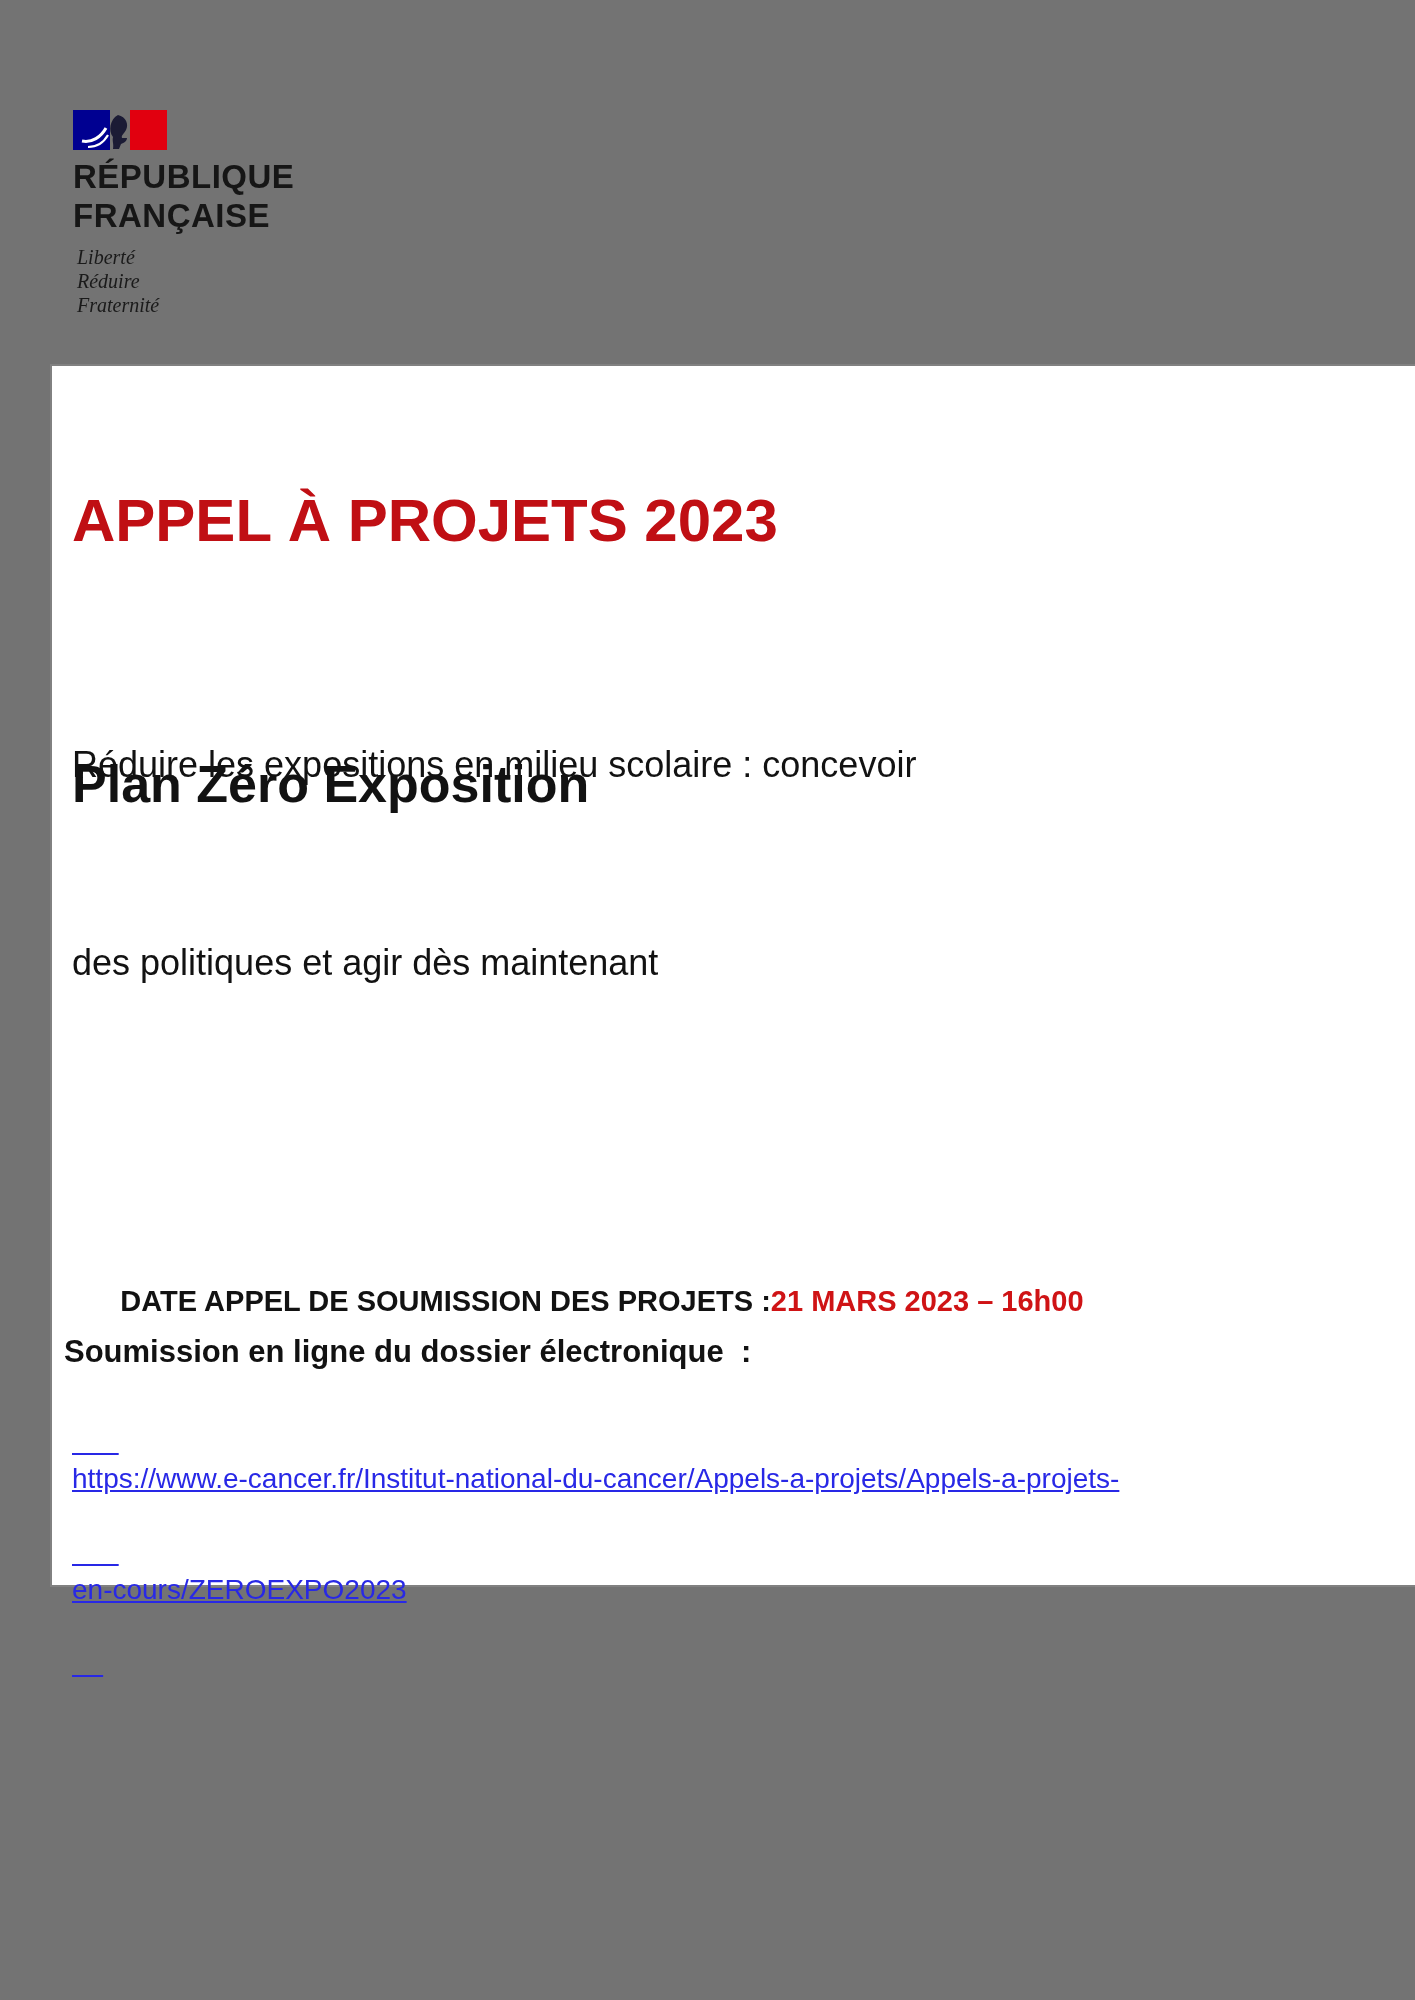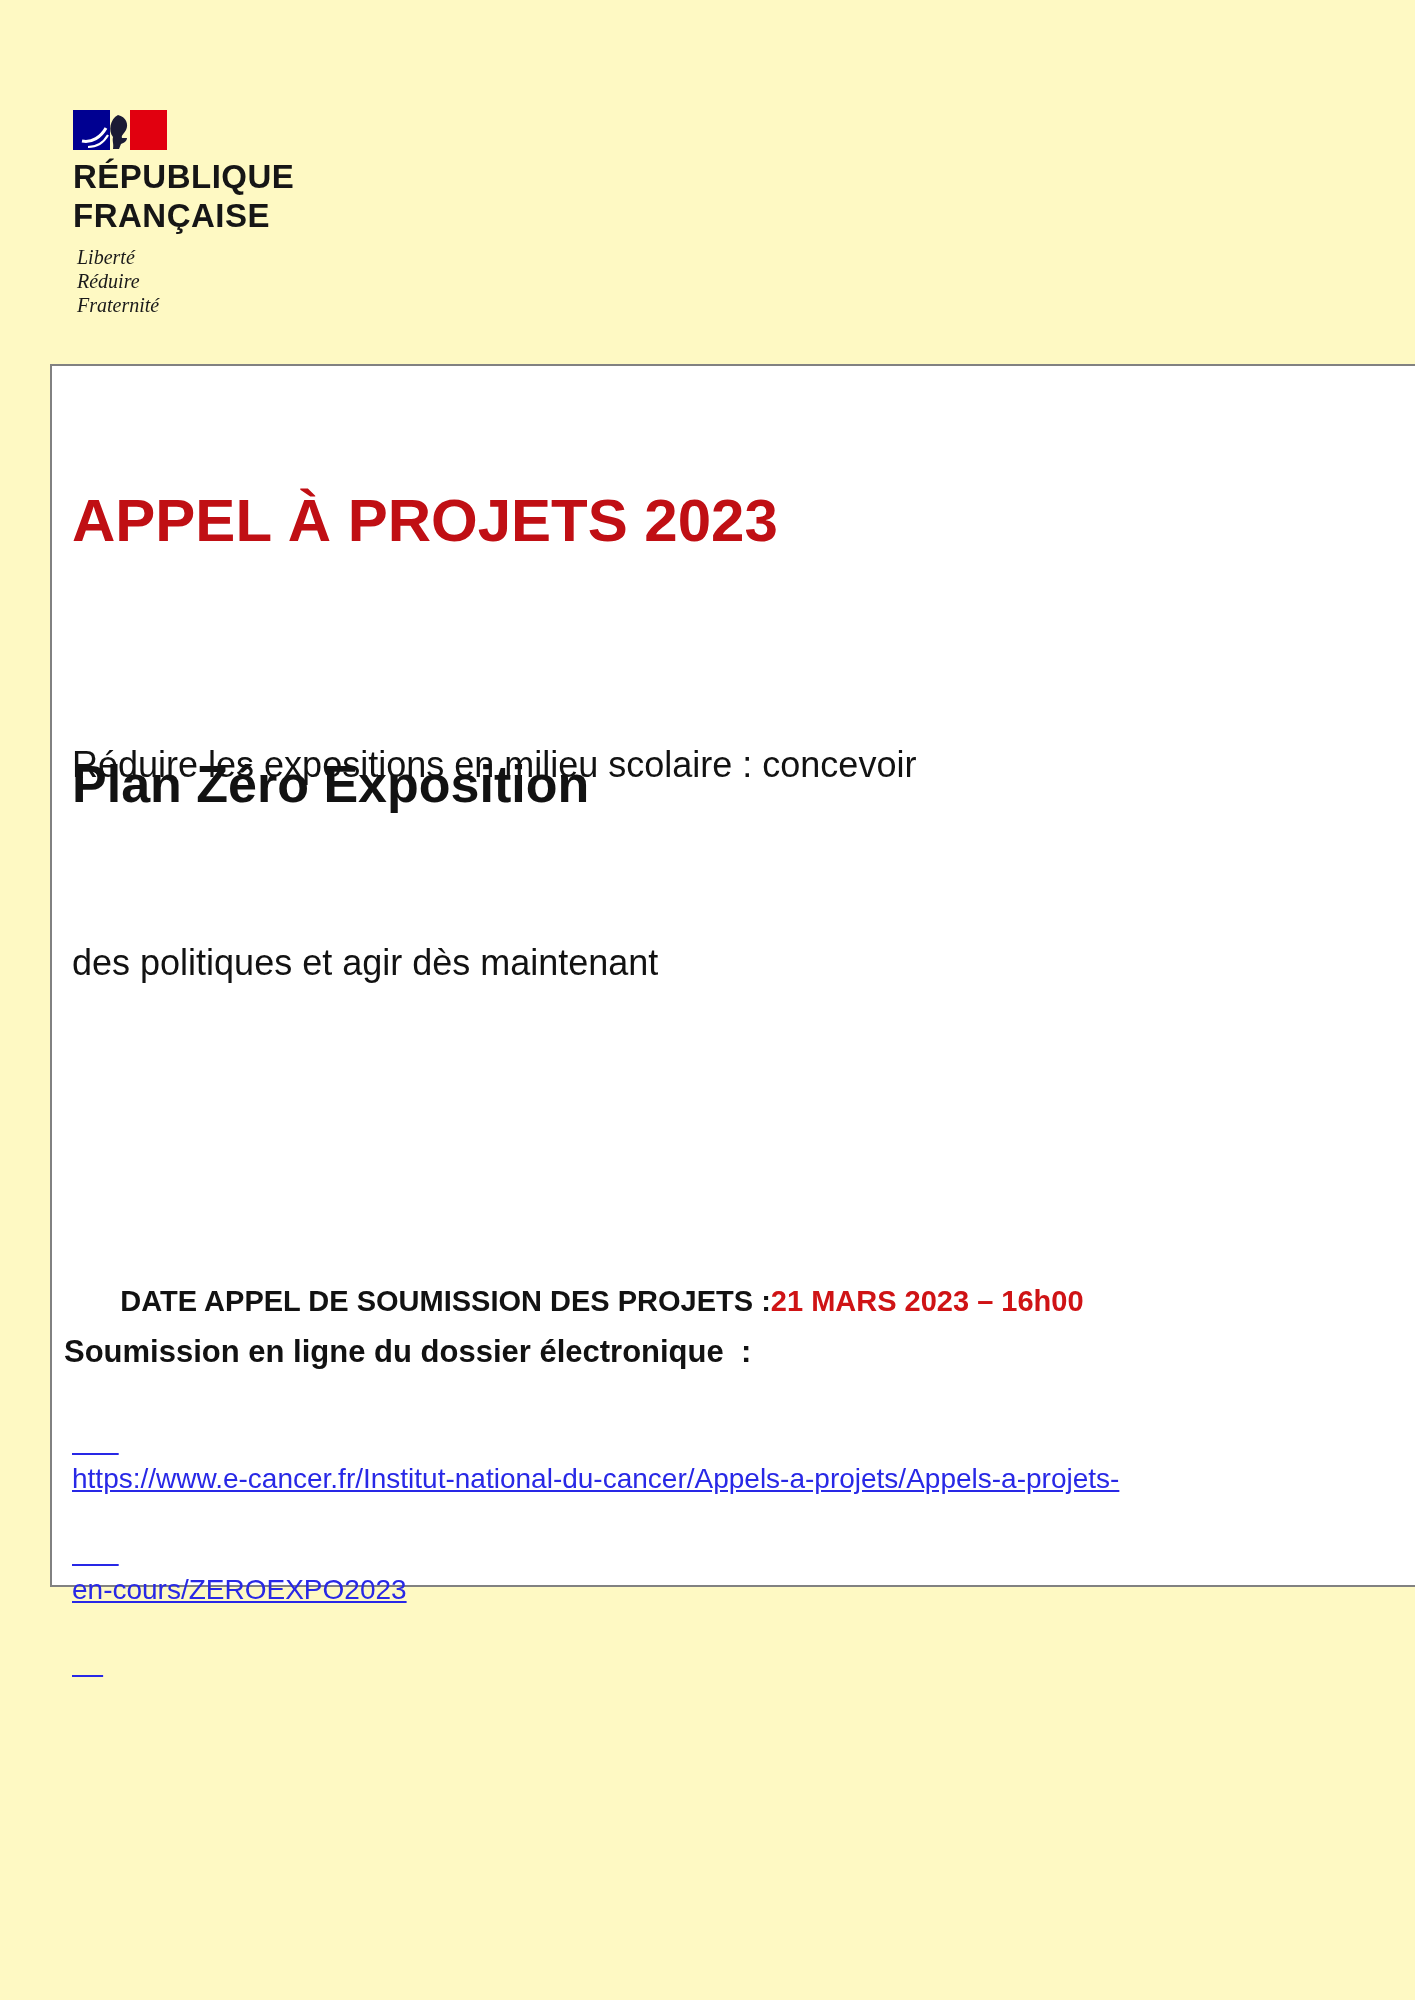--- a/index.html
+++ b/index.html
@@ -1,17 +1,17 @@
 <!DOCTYPE html>
 <html lang="fr" style="--title-red: #C00F14; --date-red: #CF1315; --link-blue: #2828E6; --flag-blue: #000091; --flag-red: #E1000F; --inca-blue: #3F5184; --inca-rose: #A4566B; --frame-border: #818181; --text-dark: #141414;"><head>
 <meta charset="utf-8">
 <style>
   html,body{margin:0;padding:0;background:#ffffff;}
   .page{
-    position:relative;width:1415px;height:2000px;background:#fef9c3;overflow:hidden;
+    position:relative;width:1415px;height:2000px;background:#737373;overflow:hidden;
     font-family:"Liberation Sans",sans-serif;color:var(--text-dark,#141414);
   }
 
   
   .rf-block{position:absolute;left:73px;top:110px;}
   .rf-flag{display:block;width:94px;height:40px;}
   .rf-name{margin-top:7px;font-size:33px;line-height:39px;font-weight:700;letter-spacing:0.5px;color:#161616;}
   .rf-motto{margin-top:10px;margin-left:4px;font-family:"Liberation Serif",serif;font-style:italic;
             font-size:20px;line-height:24px;color:#1a1a1a;}
 

